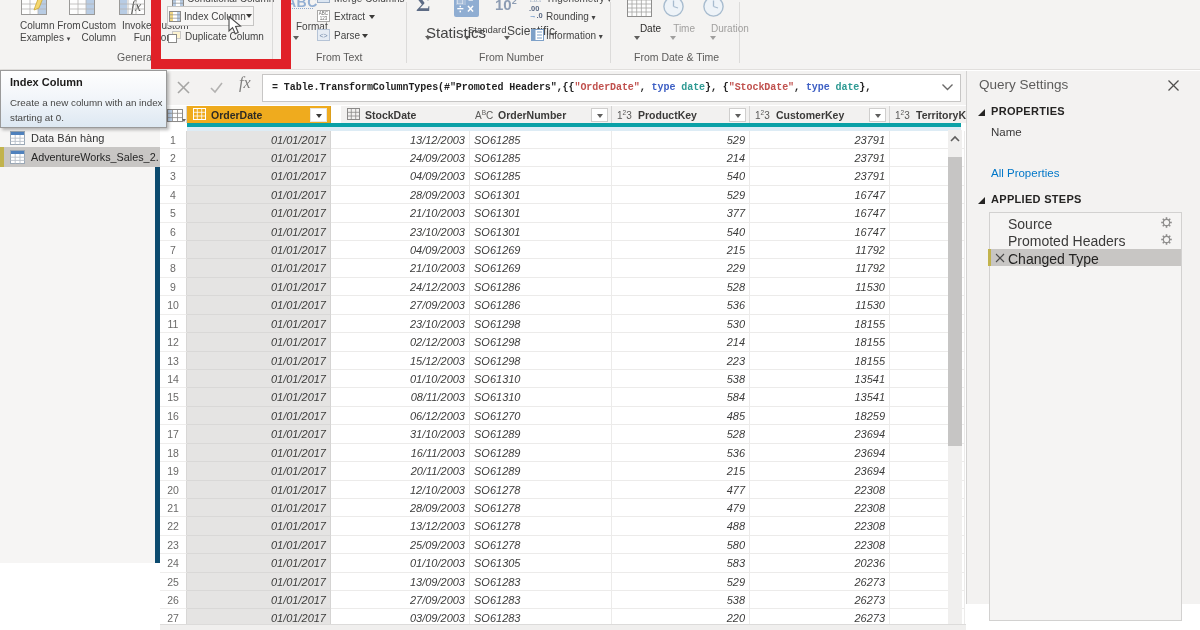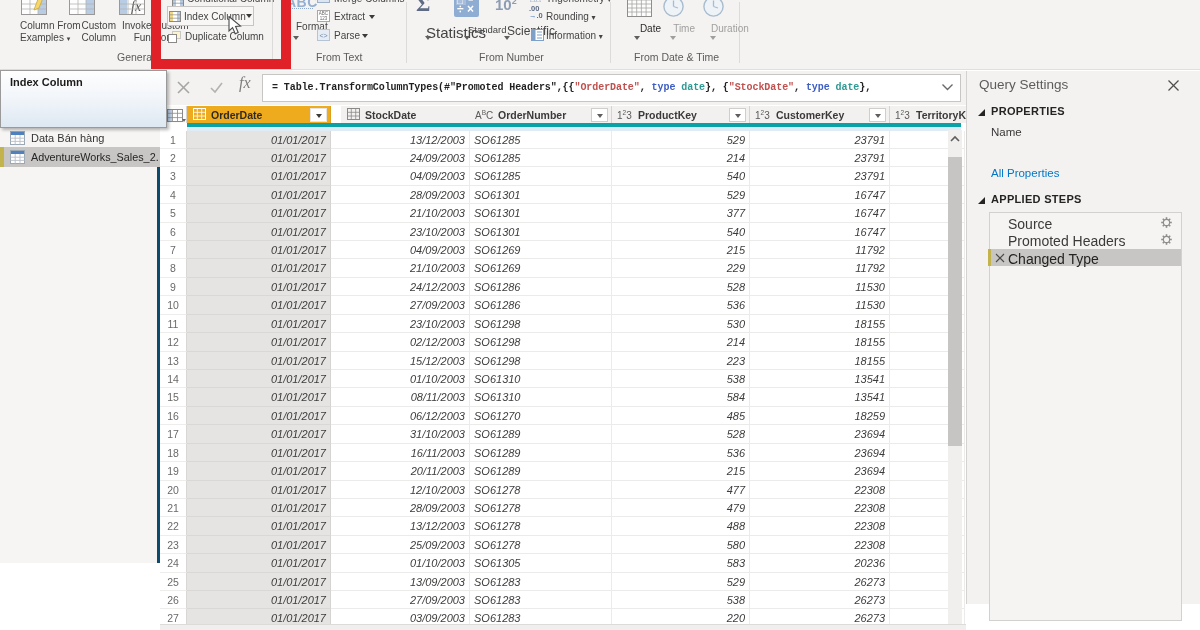--- a/index.html
+++ b/index.html
@@ -176,21 +176,21 @@
       <path d="M2,8 L6,12 L13,3" fill="none" stroke="#b3b2b1" stroke-width="1.6"></path>
     </svg>
   <div class="abs" style="left:79px;top:3px;font-family:'Liberation Serif',serif;font-style:italic;font-size:16px;color:#7f7e7d">fx</div>
   <div class="abs" style="left:102px;top:2.5px;width:699px;height:28px;background:#fff;border:1px solid #c7c6c5"></div>
   <div class="abs" style="left:112px;top:10.5px;font-family:'Liberation Mono',monospace;font-weight:bold;font-size:10px;letter-spacing:-0.07px;color:#1f1f1f;white-space:nowrap">= Table.TransformColumnTypes(#"Promoted Headers",{{<span style="color:#c0504d">"OrderDate"</span>, <span style="color:#3d5fc4">type</span> <span style="color:#2e9a93">date</span>}, {<span style="color:#c0504d">"StockDate"</span>, <span style="color:#3d5fc4">type</span> <span style="color:#2e9a93">date</span>},</div>
   <svg style="position:absolute;left:781px;top:12px" width="13" height="9" viewBox="0 0 13 9">
       <path d="M1.5,1.5 L6.5,6.5 L11.5,1.5" fill="none" stroke="#6a6968" stroke-width="1.4"></path>
     </svg>
 </div>
 
-<div class="abs" style="left:0;top:71px;width:160px;height:492px;background:#f6f5f4;border-right:3px solid #0c4a6e">
+<div class="abs" style="left:0;top:71px;width:160px;height:492px;background:#f6f5f4;border-right:5px solid #0c4a6e">
   <div class="abs" style="left:0;top:57px;width:160px;height:19px;background:#f6f5f4"></div>
   <svg style="position:absolute;left:10px;top:60px" width="15" height="14" viewBox="0 0 15 14">
 <rect x="0.5" y="0.5" width="14" height="13" fill="#fff" stroke="#9aa7b5"></rect>
 <rect x="1" y="1" width="13" height="3" fill="#4f81bd"></rect>
 <line x1="0.5" y1="7.2" x2="14.5" y2="7.2" stroke="#b8bfc8" stroke-width="0.9"></line>
 <line x1="0.5" y1="10.4" x2="14.5" y2="10.4" stroke="#b8bfc8" stroke-width="0.9"></line>
 <line x1="5.2" y1="4" x2="5.2" y2="13.5" stroke="#b8bfc8" stroke-width="0.9"></line>
 <line x1="10" y1="4" x2="10" y2="13.5" stroke="#b8bfc8" stroke-width="0.9"></line>
 </svg>
   <div class="abs" style="left:31px;top:61px;font-size:11px;color:#333">Data Bán hàng</div>
@@ -590,17 +590,18 @@
         <line x1="9" y1="1" x2="1" y2="9"></line>
       </g>
     </svg>
   <div class="st">Changed Type</div>
 </div>
 
 <div class="abs" style="left:151px;top:-10px;width:140px;height:79px;border:10px solid #e02128"></div>
 
 <div class="abs" style="left:0;top:70px;width:167px;height:58px;background:linear-gradient(180deg,#fefefe 0%,#f3f6fa 45%,#dde8f2 100%);border:1px solid #9a9a9a;box-shadow:2px 2px 3px rgba(0,0,0,0.28)">
   <div class="abs" style="left:9px;top:5px;font-size:11px;font-weight:bold;color:#1c1b1a">Index Column</div>
+  <div class="abs" style="left:9px;top:25px;font-size:9.8px;color:#464645;line-height:14.5px;width:157px">Create a new column with an index starting at 0.</div>
 </div>
 
 <svg style="position:absolute;left:228px;top:16px" width="17" height="19" viewBox="0 0 17 19">
 <path d="M1,0.5 L1,15 L4.6,11.6 L7.2,17.8 L10.2,16.5 L7.6,10.4 L12.5,10.1 Z" fill="#fff" stroke="#4a4a4a" stroke-width="1.1"></path>
 </svg>
 
 </body></html>

